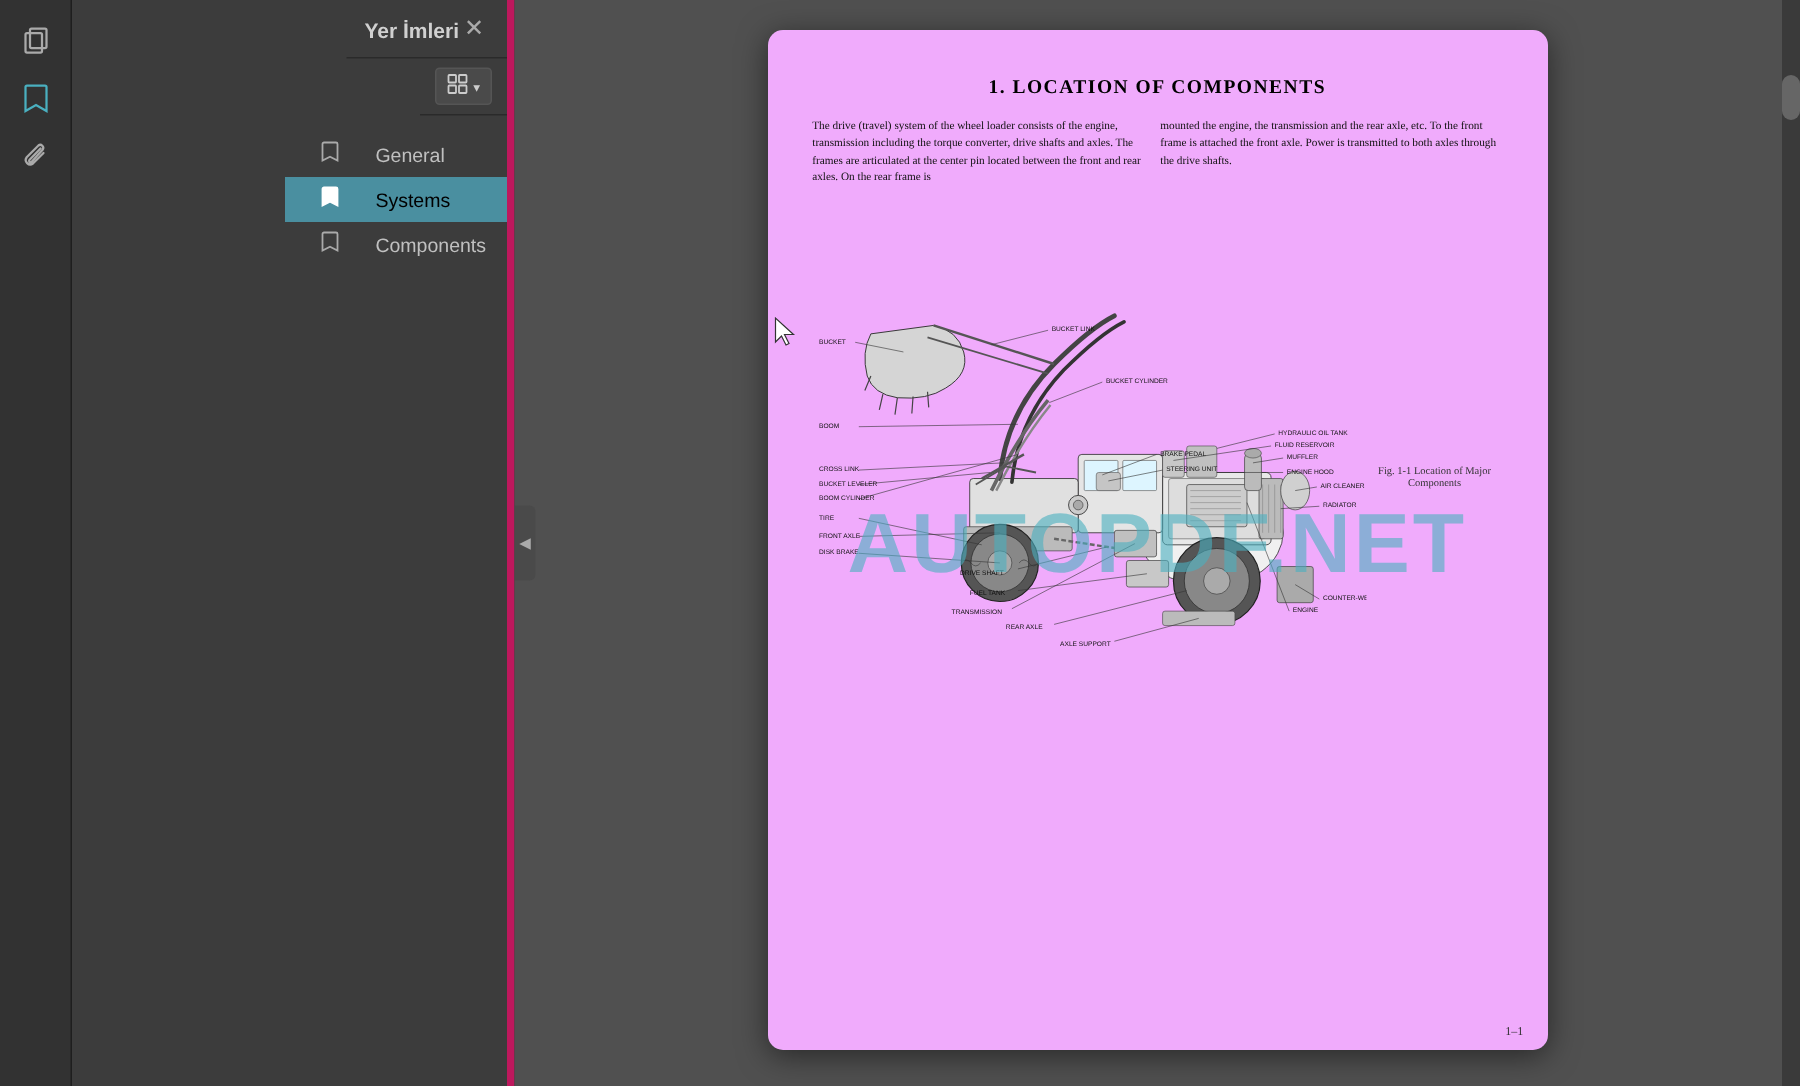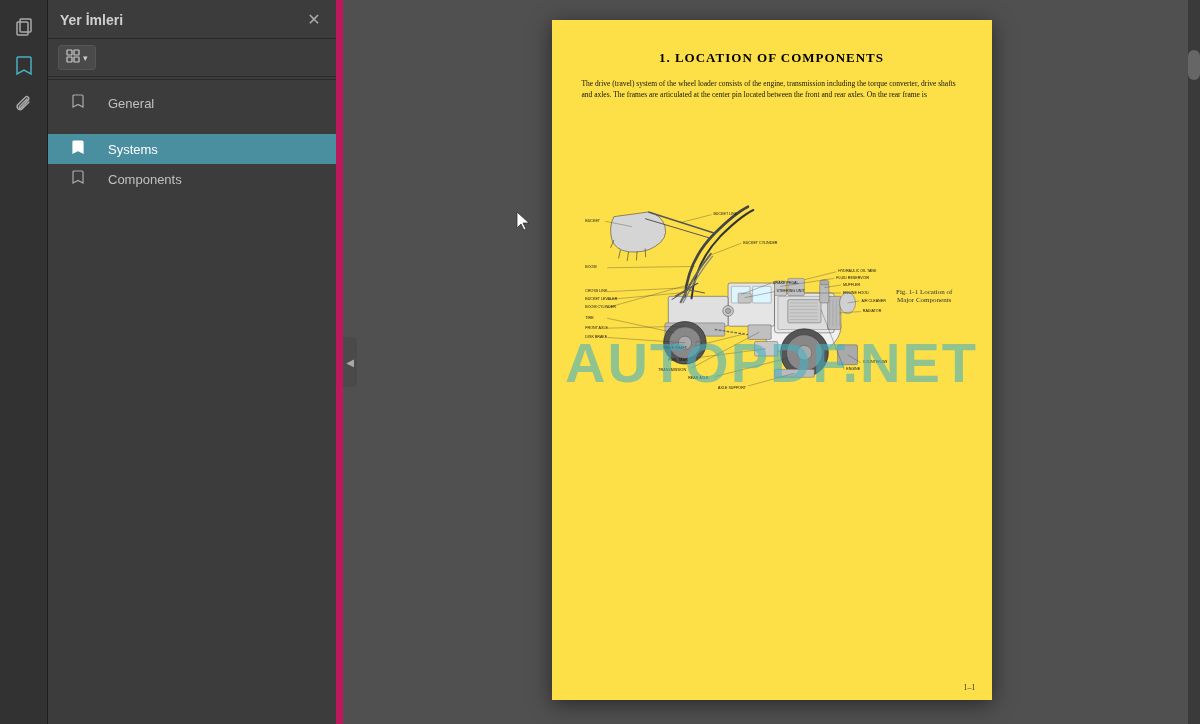--- a/index.html
+++ b/index.html
@@ -40,21 +40,22 @@
     .toolbar-icon.active { color: #4ab0c0; }
 
     
     .sidebar-panel {
       width: 295px;
       height: 724px;
       background: #3c3c3c;
       display: flex;
       flex-direction: column;
       flex-shrink: 0;
-      border-right: 7px solid #be185d;
+      border-right: 5px solid #be185d;
+      align-items: flex-end;
     }
     .sidebar-header {
       display: flex;
       align-items: center;
       justify-content: space-between;
       padding: 10px 12px 8px 12px;
       border-bottom: 1px solid #2a2a2a;
     }
     .sidebar-title {
       color: #d0d0d0;
@@ -108,22 +109,21 @@
       align-items: center;
       gap: 24px;
       padding: 6px 14px 6px 24px;
       cursor: pointer;
       color: #c0c0c0;
       font-size: 13px;
       border-radius: 0;
     }
     .sidebar-item.active {
       background: #4a8fa0;
-      color: #ffffff;
-      margin-top: 16px;
+      color: #000000;
     }
     .bookmark-icon {
       font-size: 13px;
       flex-shrink: 0;
     }
 
     
     .collapse-handle {
       position: absolute;
       left: 339px;
@@ -167,28 +167,29 @@
       opacity: 0.6;
       letter-spacing: 2px;
       z-index: 5;
       pointer-events: none;
       white-space: nowrap;
     }
 
     
     .page-container {
       margin-top: 20px;
-      background: #fde047;
-      width: 440px;
+      background: #f0abfc;
+      width: 520px;
       min-height: 680px;
       box-shadow: 0 4px 20px rgba(0,0,0,0.5);
       position: relative;
       padding: 30px 30px 30px 30px;
       font-family: 'Times New Roman', Times, serif;
       overflow: hidden;
+      border-radius: 10px;
     }
 
     
     .scrollbar {
       position: absolute;
       right: 0;
       top: 0;
       width: 12px;
       height: 724px;
       background: #3a3a3a;
@@ -342,20 +343,23 @@
   </div>
 
   <div class="watermark">AUTOPDF.NET</div>
 
   <div class="page-container">
     <div class="page-title">1. LOCATION OF COMPONENTS</div>
     <div class="page-body-cols">
       <div class="page-col">
         <span>The drive (travel) system of the wheel loader consists of the engine, transmission including the torque converter, drive shafts and axles. The frames are articulated at the center pin located between the front and rear axles.  On the rear frame is</span>
       </div>
+      <div class="page-col">
+        <span>mounted the engine, the transmission and the rear axle, etc.  To the front frame is attached the front axle. Power is transmitted to both axles through the drive shafts.</span>
+      </div>
     </div>
 
     <div class="diagram-container">
       <svg class="diagram-svg" viewBox="0 0 460 340" xmlns="http://www.w3.org/2000/svg">
 
         <g stroke="#222" stroke-width="0.8" fill="none">
 
           <ellipse cx="330" cy="220" rx="60" ry="45" stroke="#333" stroke-width="0.7" fill="#f0f0f0"></ellipse>
 
           <rect x="290" y="170" width="90" height="60" rx="4" fill="#e8e8e8" stroke="#333" stroke-width="0.7"></rect>

